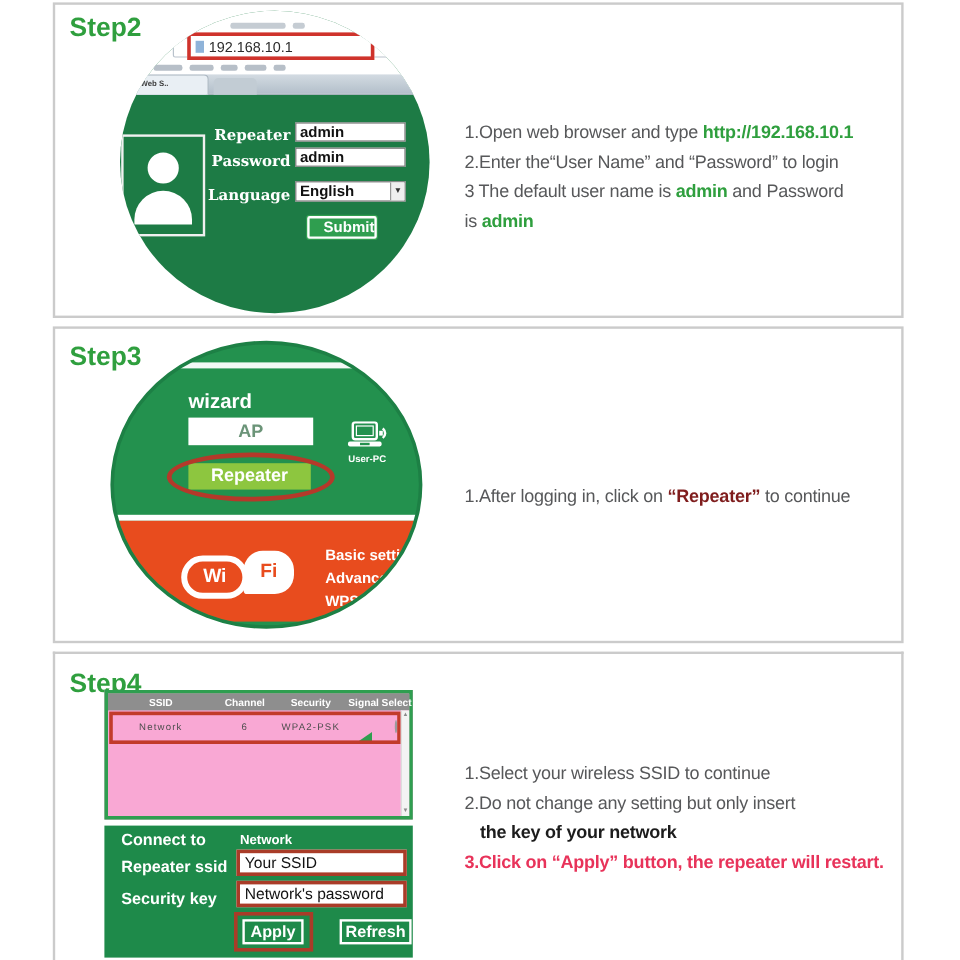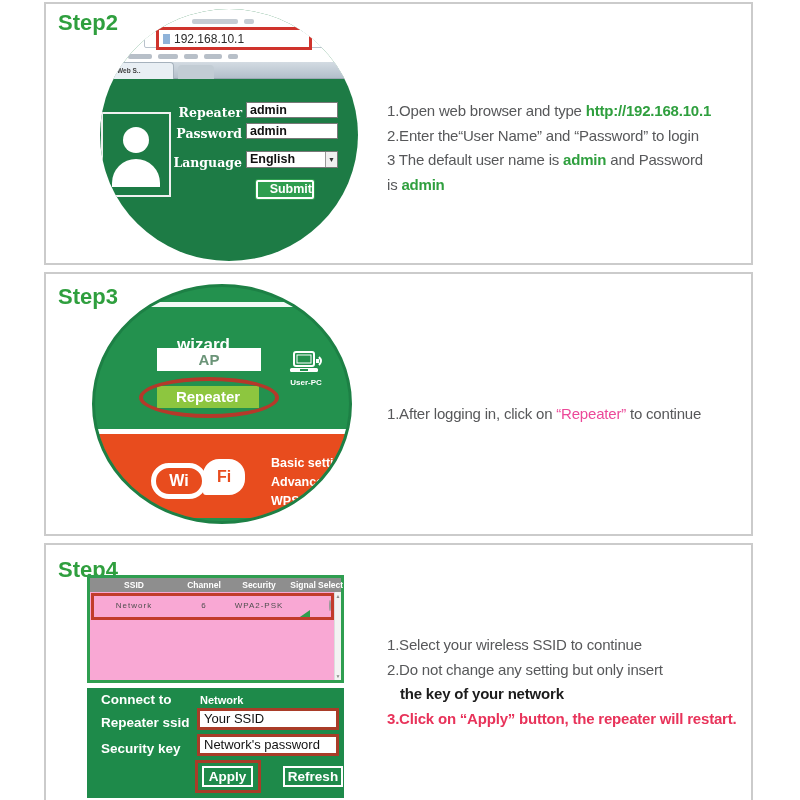--- a/index.html
+++ b/index.html
@@ -9,21 +9,21 @@
   .box { position:absolute; left:44px; width:709px; border:2px solid #cbcbcb; background:#fff; }
   #box1 { top:2px;   height:263px; }
   #box2 { top:272px; height:264px; }
   #box3 { top:543px; height:257px; border-bottom:none; }
 
   .step-title { position:absolute; left:12px; font-weight:bold; font-size:22px; color:#2f9f3e; }
 
   .instr { position:absolute; left:341px; font-size:15px; color:#57585a; letter-spacing:-0.2px; }
   .instr .ln { height:24.6px; line-height:24.6px; white-space:nowrap; }
   .green-t { color:#2f9f3e; font-weight:bold; }
-  .dark-t  { color:#ec4899; font-weight:normal; }
+  .dark-t  { color:#7f1d1d; font-weight:bold; }
   .red-t   { color:#e8335a; font-weight:bold; }
   .black-t { color:#1c1c1c; font-weight:bold; }
 
   
   .circle2 { position:absolute; left:54px; top:5px; width:258px; height:252px;
              border-radius:50%; overflow:hidden; background:#1d7b45; }
   .browser { position:absolute; top:0; left:0; right:0; height:70px; background:#fff; }
   .bar-deco { position:absolute; background:#c5ccd3; border-radius:2px; height:5px; }
   .star-ic { position:absolute; left:27px; top:21px; font-size:12px; color:#e9c437; }
   .addr-bar { position:absolute; left:44px; top:22px; width:198px; height:17px;
@@ -60,21 +60,21 @@
                border-left:1px solid #999; font-size:7px; color:#333; text-align:center; line-height:15px; }
   .submit-btn { position:absolute; left:156px; top:171px; width:58px; height:19px;
                 background:#2f9e4f; border:2px solid #fff; border-radius:2px;
                 color:#fff; font-weight:bold; font-size:12.5px; text-align:right; line-height:15px;
                 box-shadow:0 0 0 1px #2f9e4f; }
 
   
   .circle3 { position:absolute; left:46px; top:10px; width:260px; height:240px;
              border-radius:50%; overflow:hidden; background:#23914e; border:3px solid #1d8045; }
   .seam { position:absolute; left:0; right:0; top:15px; height:5px; background:rgba(255,255,255,.95); }
-  .wizard-t { position:absolute; left:62px; top:48px; color:#fff; font-weight:bold; font-size:17px;margin-left:20px; }
+  .wizard-t { position:absolute; left:62px; top:38px; color:#fff; font-weight:bold; font-size:17px; }
   .ap-btn { position:absolute; left:62px; top:61px; width:104px; height:23px; background:#fff;
             color:#6b9478; font-weight:bold; font-size:15px; text-align:center; line-height:23px; }
   .rep-btn { position:absolute; left:62px; top:99px; width:102px; height:22px; background:#8dc63f;
              color:#fff; font-weight:bold; font-size:15px; text-align:center; line-height:22px; }
   .rep-ellipse { position:absolute; left:44px; top:90px; width:140px; height:41px;
                  border:4px solid #b5392a; border-radius:50%; }
   .userpc { position:absolute; left:183px; top:64px; width:56px; text-align:center; }
   .userpc-label { font-size:8px; color:#fff; font-weight:bold; margin-top:1px; }
   .band { position:absolute; left:0; right:0; top:142px; height:5px; background:#fff; }
   .orange { position:absolute; left:0; right:0; top:147px; bottom:3px; background:#e84c1e; }

